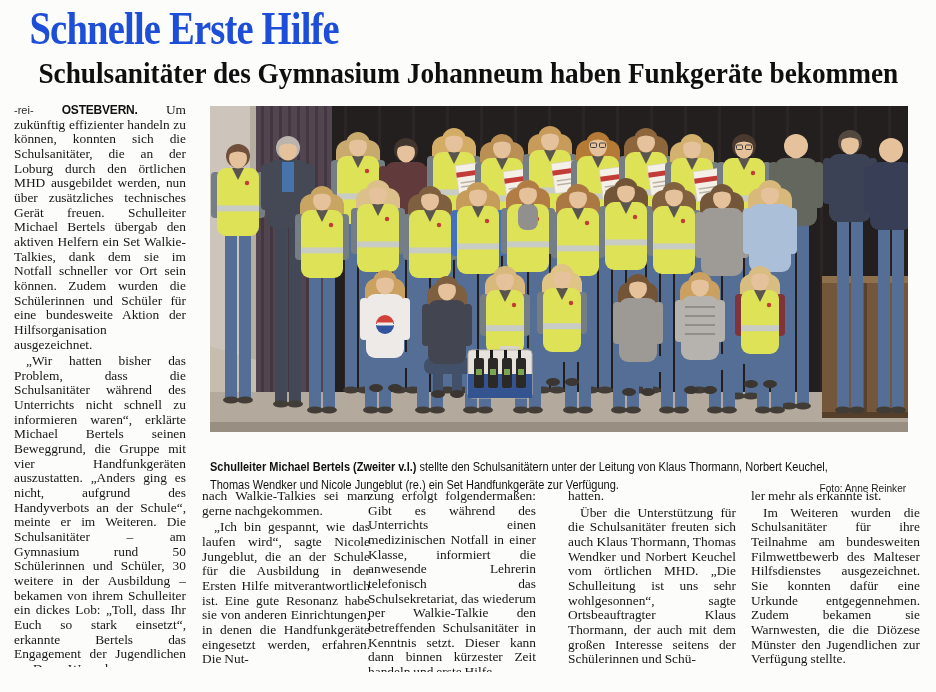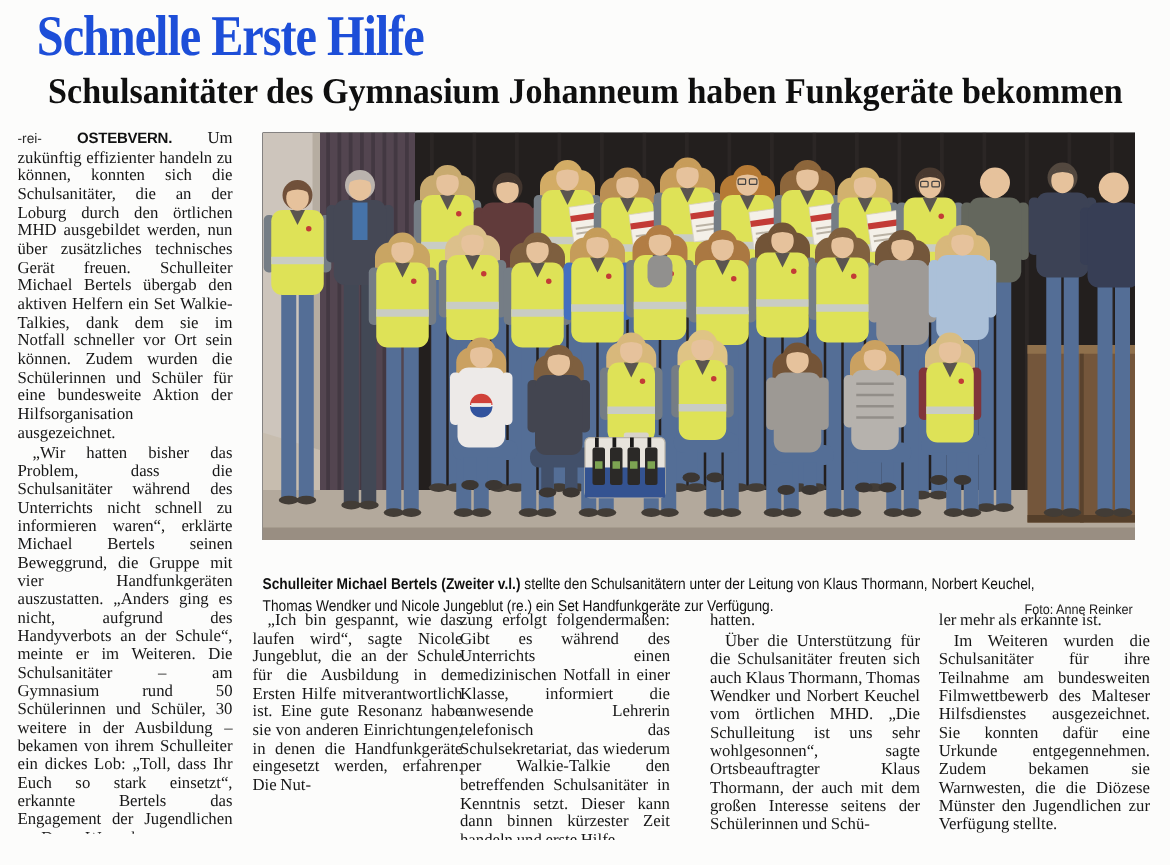--- a/index.html
+++ b/index.html
@@ -61,20 +61,21 @@
 </div>
 <div class="page-subtitle">
   <span class="cond">Schulsanitäter des Gymnasium Johanneum haben Funkgeräte bekommen</span>
 </div>
 
 <div id="col-1" class="bodycol">
     <p><span class="byline">-rei- </span><span class="dateline">OSTEBVERN. </span>Um zukünftig effizienter handeln zu können, konnten sich die Schulsanitäter, die an der Loburg durch den örtlichen MHD ausgebildet werden, nun über zusätzliches technisches Gerät freuen. Schulleiter Michael Bertels übergab den aktiven Helfern ein Set Walkie-Talkies, dank dem sie im Notfall schneller vor Ort sein können. Zudem wurden die Schülerinnen und Schüler für eine bundesweite Aktion der Hilfsorganisation ausgezeichnet.</p>
     <p class="indent">„Wir hatten bisher das Problem, dass die Schulsanitäter während des Unterrichts nicht schnell zu informieren waren“, erklärte Michael Bertels seinen Beweggrund, die Gruppe mit vier Handfunkgeräten auszustatten. „Anders ging es nicht, aufgrund des Handyverbots an der Schule“, meinte er im Weiteren. Die Schulsanitäter – am Gymnasium rund 50 Schülerinnen und Schüler, 30 weitere in der Ausbildung – bekamen von ihrem Schulleiter ein dickes Lob: „Toll, dass Ihr Euch so stark einsetzt“, erkannte Bertels das Engagement der Jugendlichen an. Deren Wunsch</p>
   </div>
 <div id="col-2" class="bodycol">
+    <p>nach Walkie-Talkies sei man gerne nachgekommen.</p>
     <p class="indent">„Ich bin gespannt, wie das laufen wird“, sagte Nicole Jungeblut, die an der Schule für die Ausbildung in der Ersten Hilfe mitverantwortlich ist. Eine gute Resonanz habe sie von anderen Einrichtungen, in denen die Handfunkgeräte eingesetzt werden, erfahren. Die Nut-</p>
   </div>
 <div id="col-3" class="bodycol">
     <p>zung erfolgt folgendermaßen: Gibt es während des Unterrichts einen medizinischen Notfall in einer Klasse, informiert die anwesende Lehrerin telefonisch das Schulsekretariat, das wiederum per Walkie-Talkie den betreffenden Schulsanitäter in Kenntnis setzt. Dieser kann dann binnen kürzester Zeit handeln und erste Hilfe</p>
   </div>
 <div id="col-4" class="bodycol">
     <p>hatten.</p>
     <p class="indent">Über die Unterstützung für die Schulsanitäter freuten sich auch Klaus Thormann, Thomas Wendker und Norbert Keuchel vom örtlichen MHD. „Die Schulleitung ist uns sehr wohlgesonnen“, sagte Ortsbeauftragter Klaus Thormann, der auch mit dem großen Interesse seitens der Schülerinnen und Schü-</p>
   </div>
 <div id="col-5" class="bodycol">

